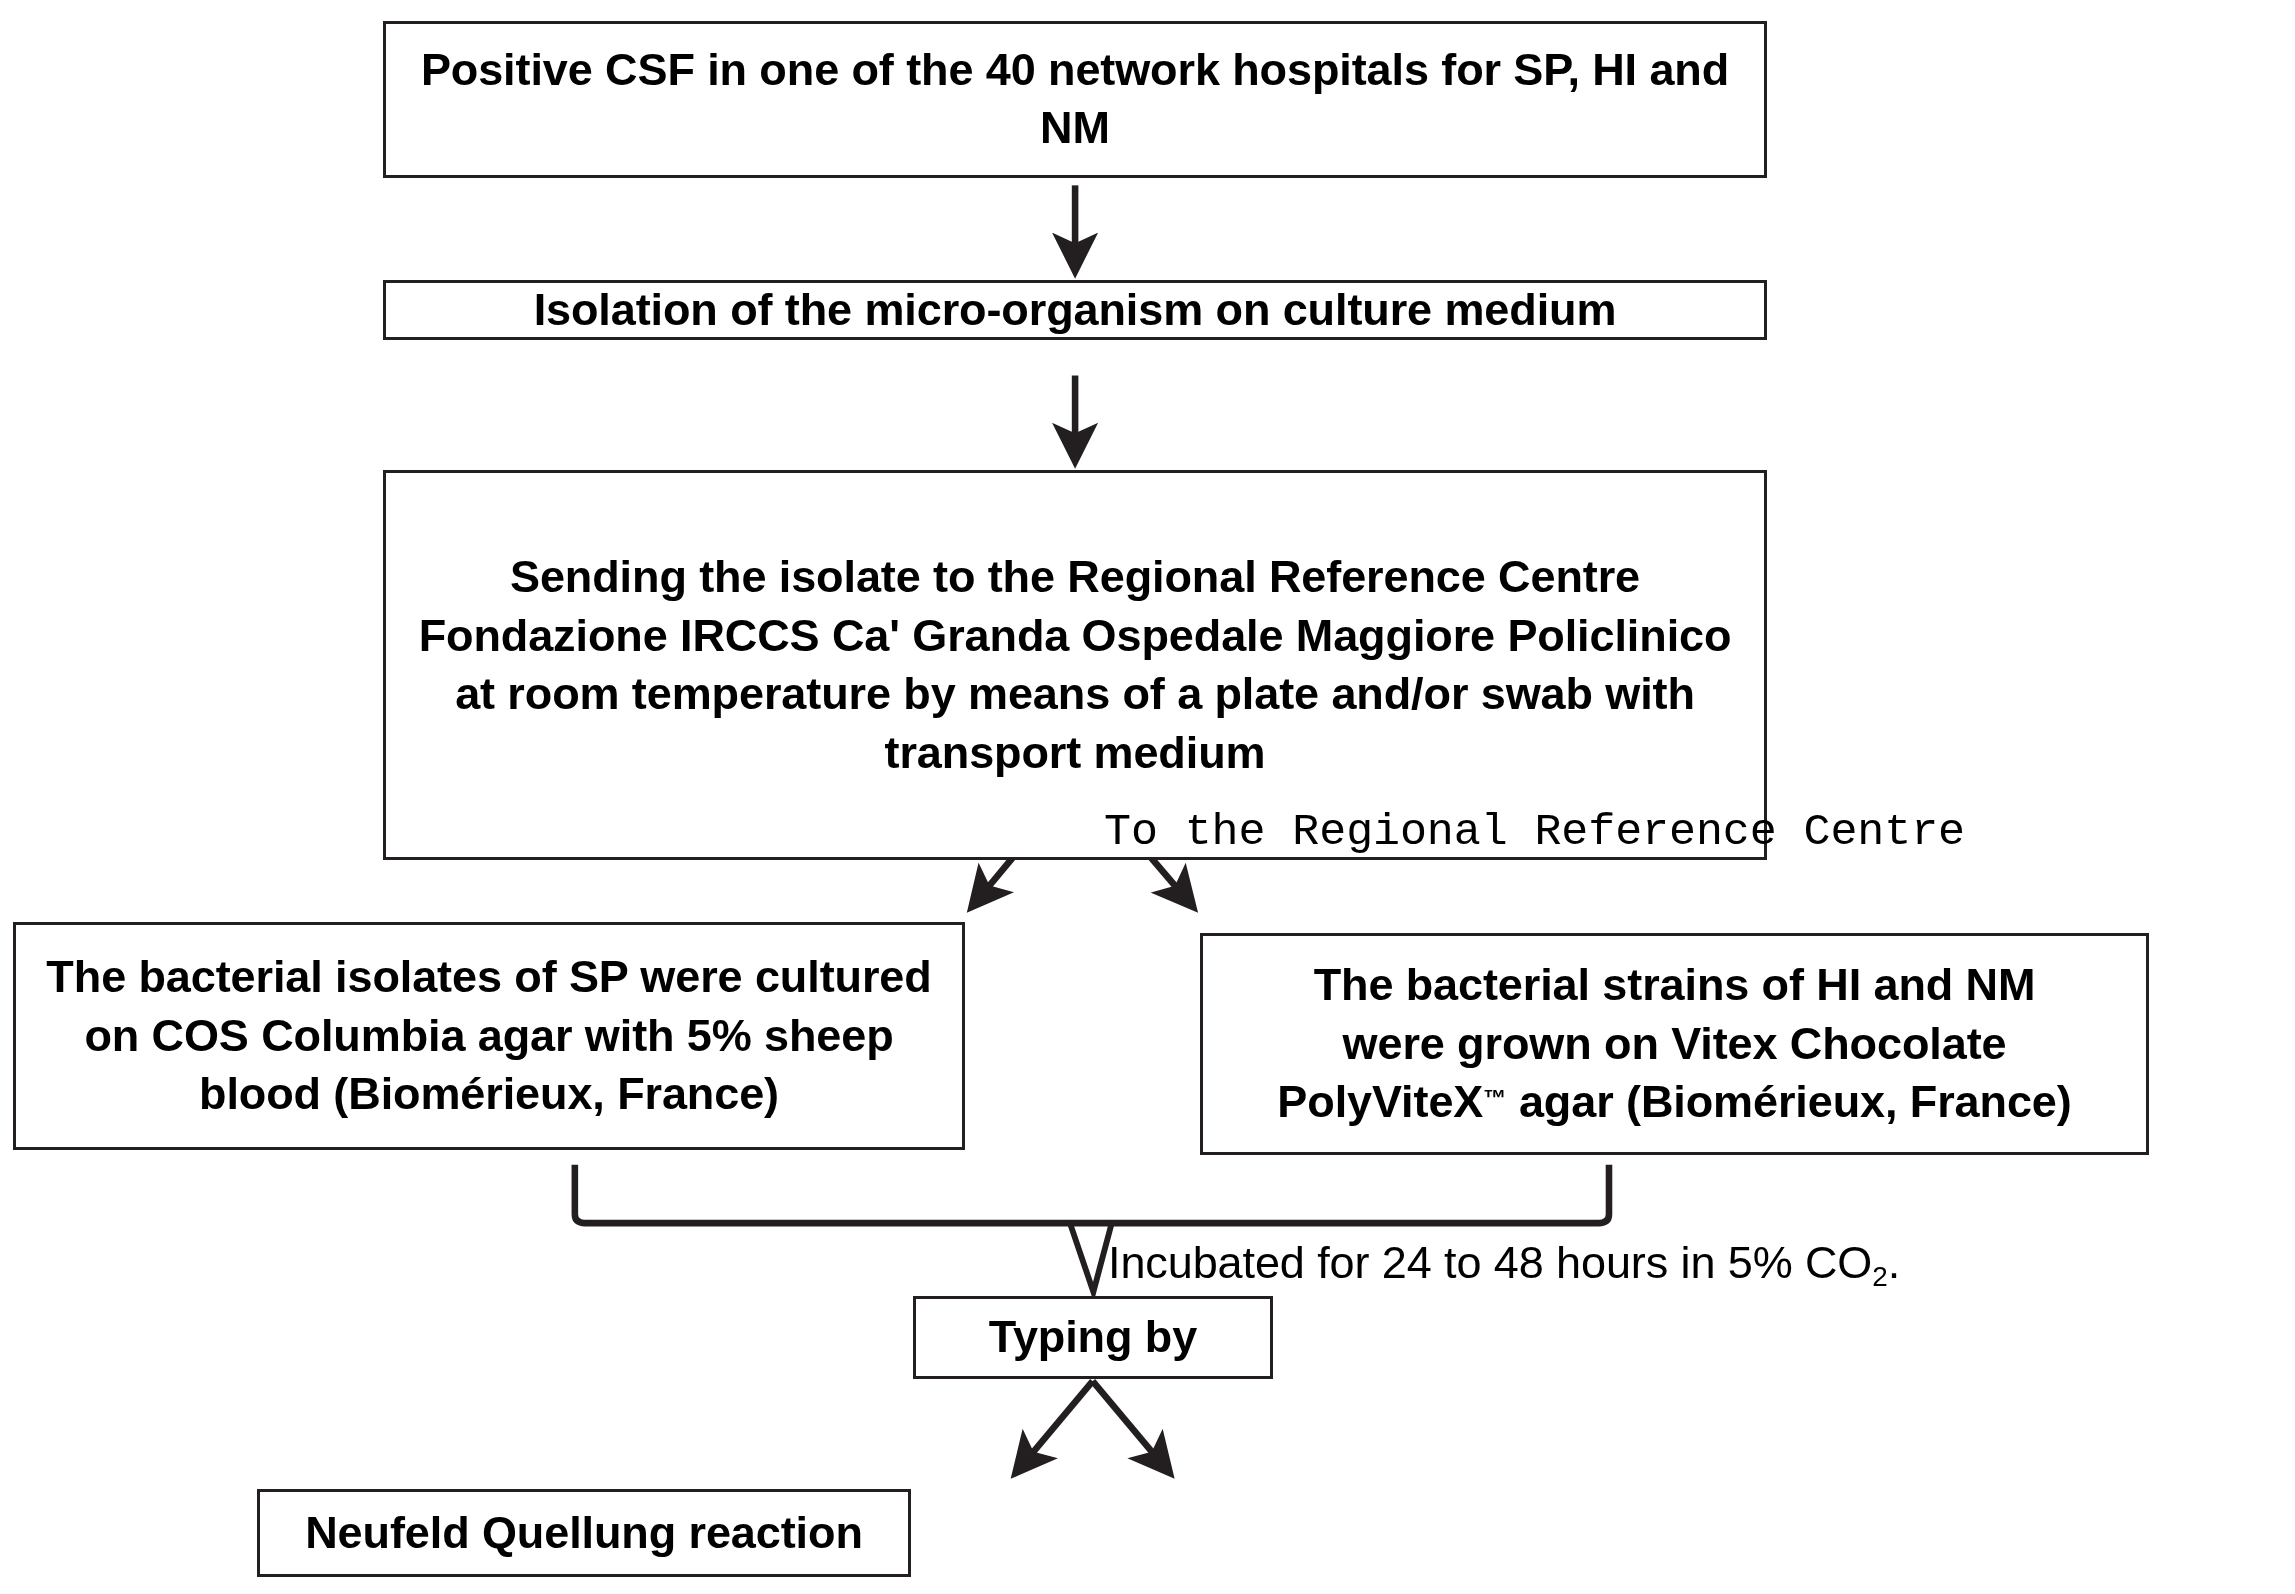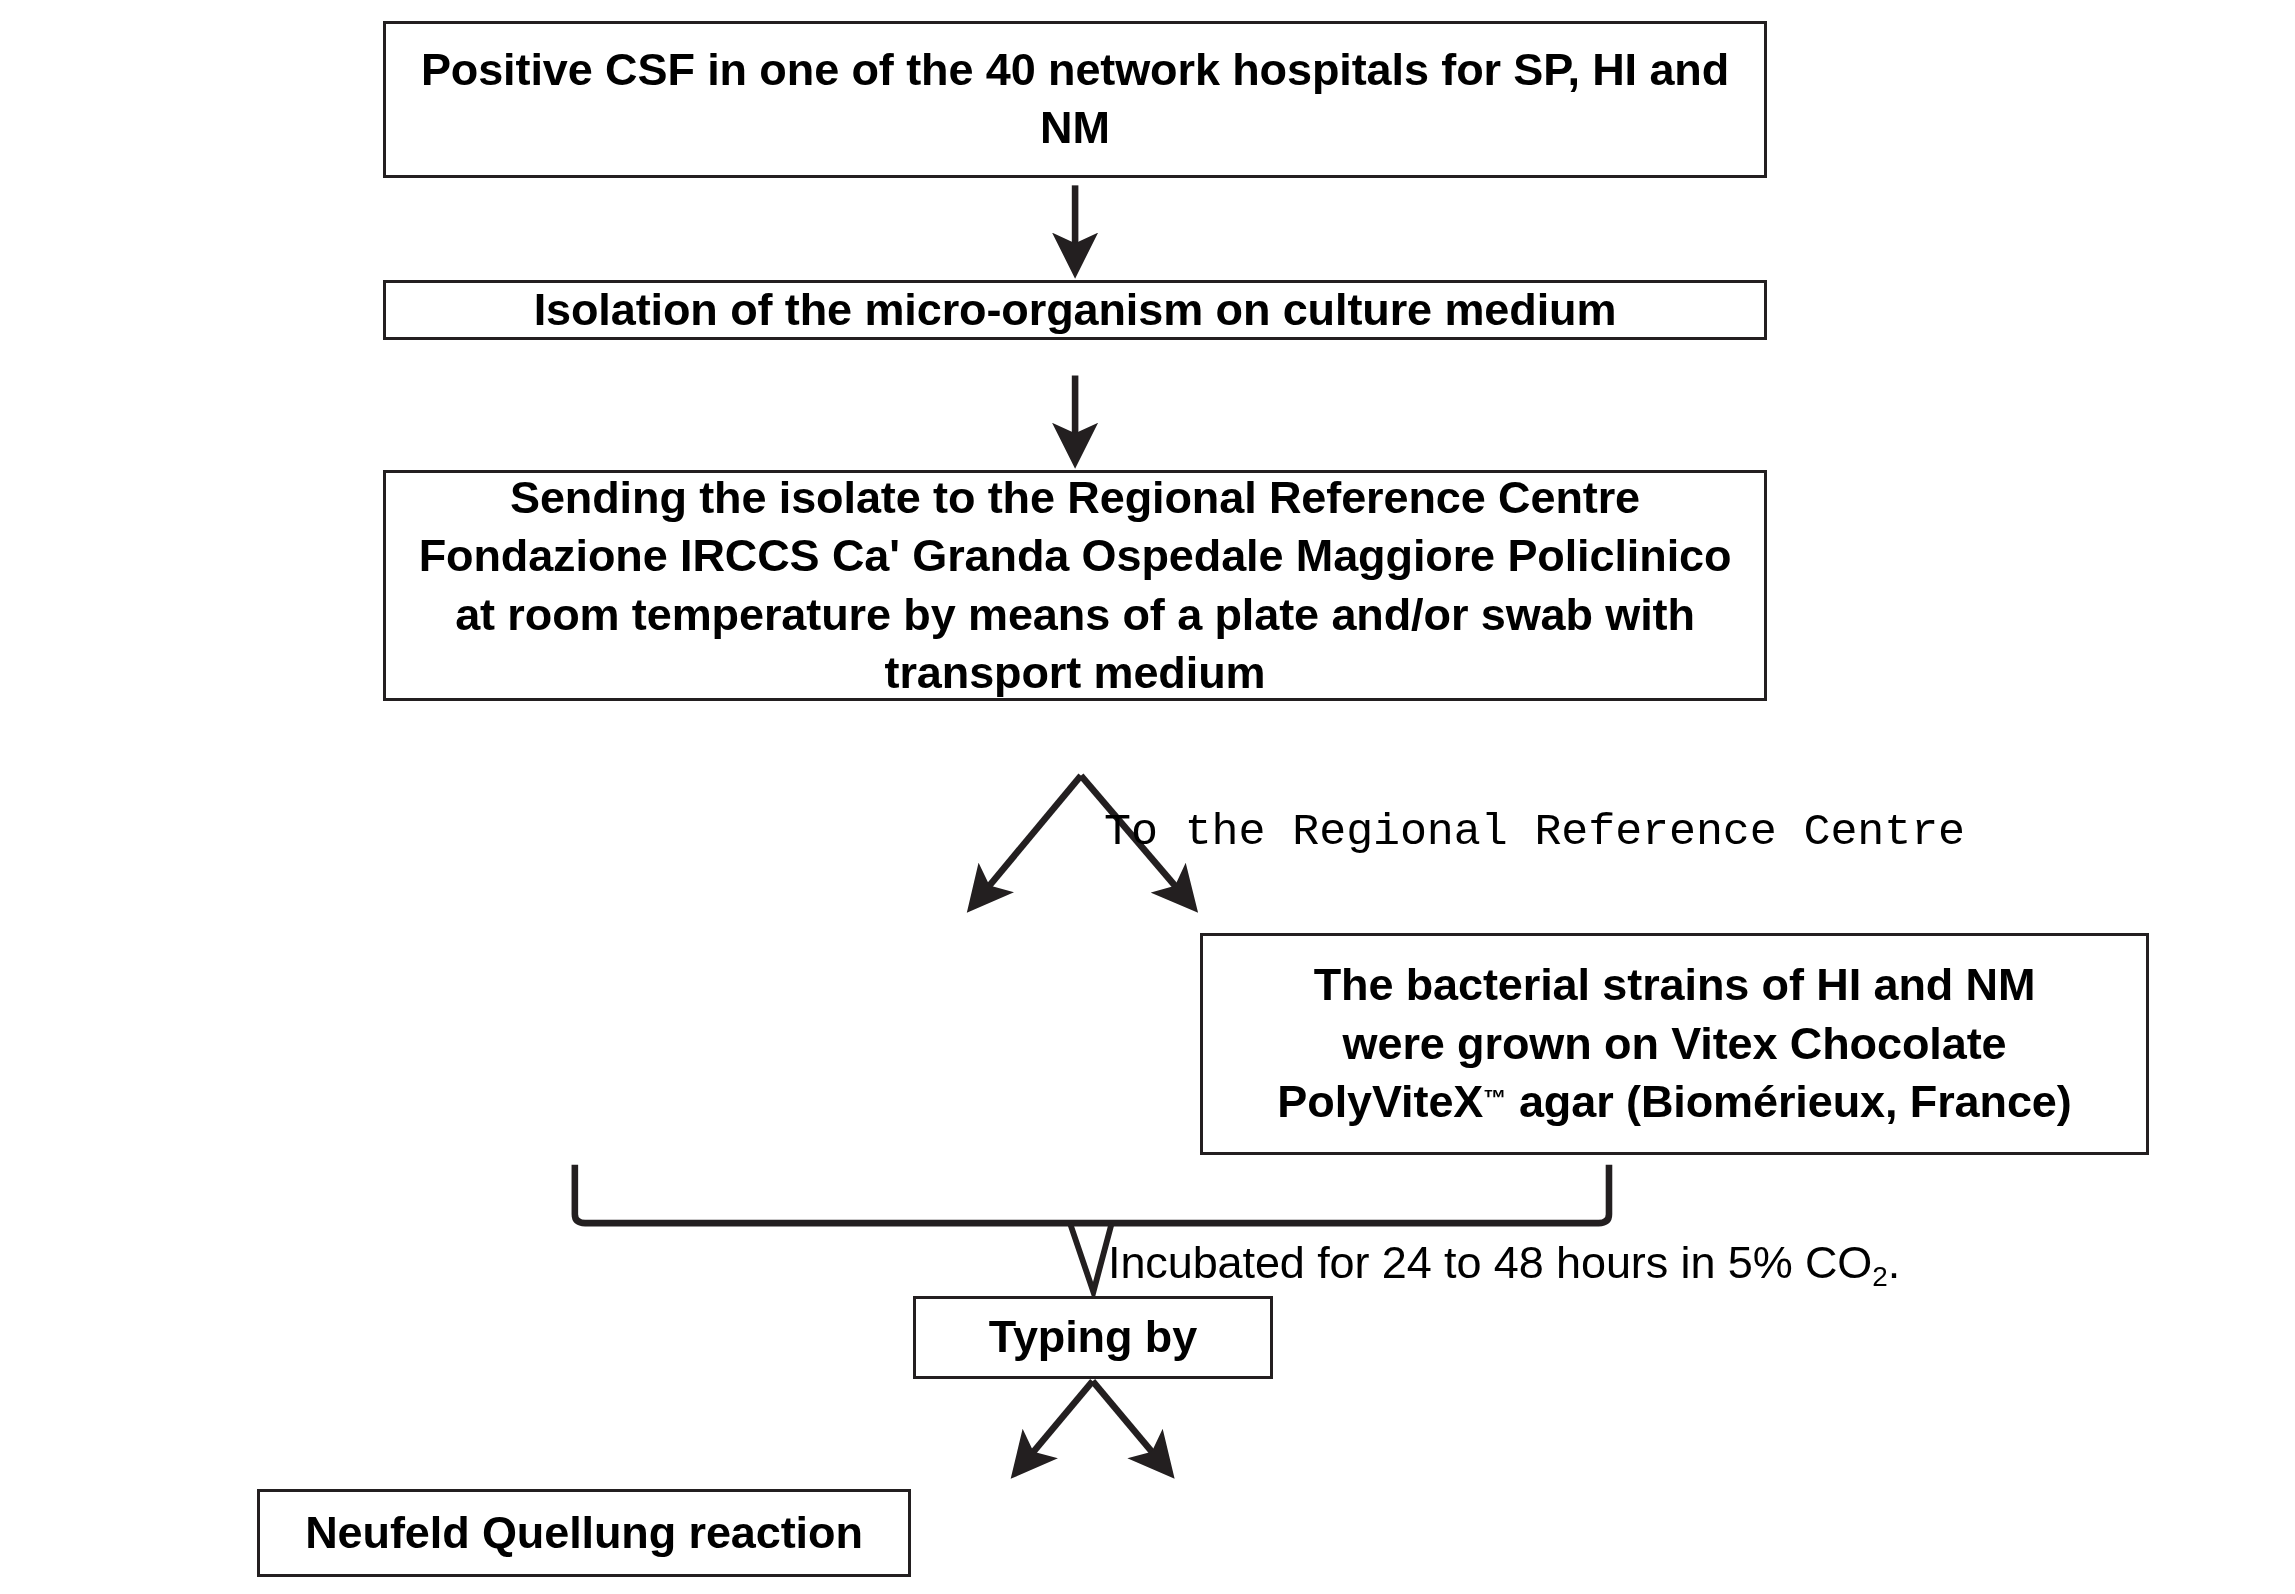--- a/index.html
+++ b/index.html
@@ -44,21 +44,21 @@
     height:1595px;
     overflow:visible;
     pointer-events:none;
   }
   sub{font-size:0.62em; vertical-align:-0.28em;}
   sup{font-size:0.52em; vertical-align:0.45em;}
 
   
   #n-positive-csf      {left:383px;  top:20.5px;   width:1384px; height:157px;}
   #n-isolation         {left:383px;  top:280px;  width:1384px; height:60px;}
-  #n-sending-isolate   {left:383px;  top:470px;  width:1384px; height:231px;}
+  #n-sending-isolate   {left:383px;  top:470px;  width:1384px; height:390px;}
   #n-sp-culture        {left:13px;   top:922px; width:952px; height:228px;}
   #n-hi-nm-culture     {left:1200px; top:933px; width:949px; height:222px;}
   #n-typing-by         {left:913px; top:1296px; width:360px;  height:83px;}
   #n-neufeld           {left:257px;  top:1489px; width:654px; height:88px;}
   #n-rtpcr             {left:1117px; top:1489px; width:1178px; height:88px;}
 
   #lbl-to-rrc          {left:1104px; top:806px;font-family:Liberation Mono, monospace;}
   #lbl-incubated       {left:1108px; top:1236px;}
 </style>
 </head>
@@ -95,20 +95,23 @@
   </div>
 
   <div class="node" id="n-isolation">
     <span class="txt">Isolation of the micro-organism on culture medium</span>
   </div>
 
   <div class="node" id="n-sending-isolate">
     <span class="txt">Sending the isolate to the Regional Reference Centre Fondazione IRCCS Ca' Granda Ospedale Maggiore Policlinico at room temperature by means of a plate and/or swab with transport medium</span>
   </div>
 
+  <div class="node" id="n-sp-culture">
+    <span class="txt">The bacterial isolates of SP were cultured on COS Columbia agar with 5% sheep blood (Biomérieux, France)</span>
+  </div>
 
   <div class="node" id="n-typing-by">
     <span class="txt">Typing by</span>
   </div>
 
   <div class="node" id="n-hi-nm-culture">
     <span class="txt">
       <span>The bacterial strains of HI and NM</span><br>
       <span>were grown on Vitex Chocolate</span><br>
       <span>PolyViteX</span><sup>™</sup><span> agar (Biomérieux, France)</span>

